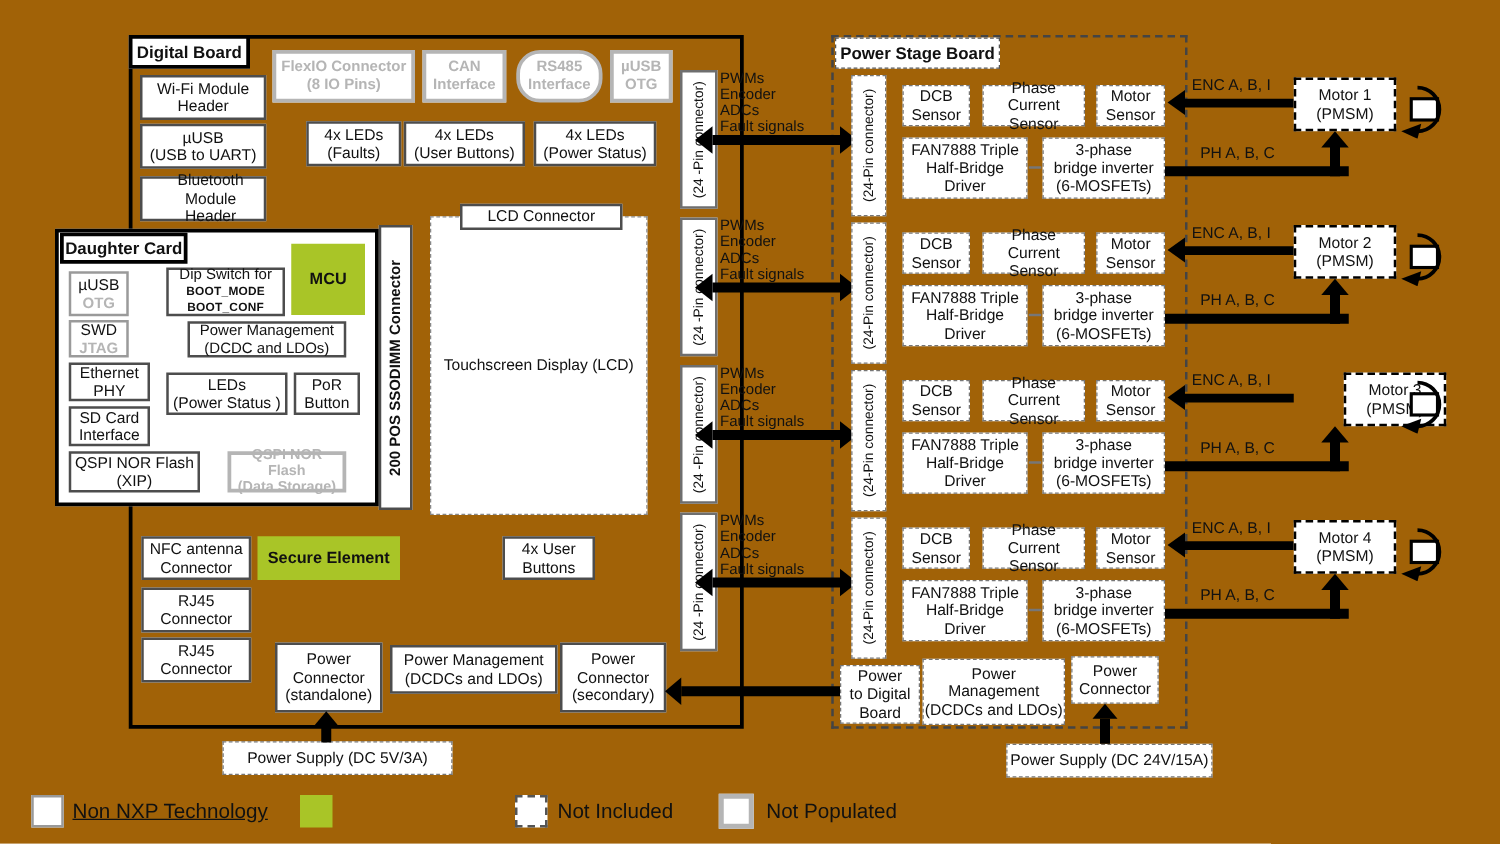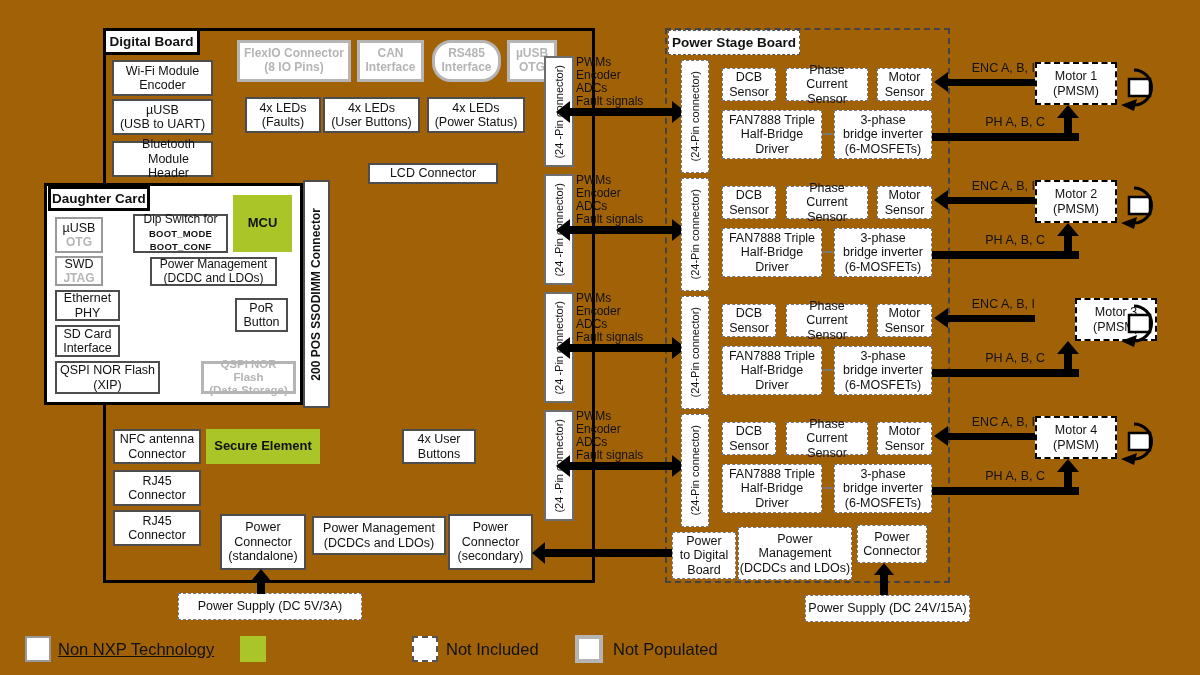--- a/index.html
+++ b/index.html
@@ -4,51 +4,51 @@
 <style>
   html,body{margin:0;padding:0;background:#fff;}
   #canvas{position:relative;width:1200px;height:675px;background:#a16207;overflow:hidden;
           font-family:"Liberation Sans","DejaVu Sans",sans-serif;color:#111;}
   .box{position:absolute;box-sizing:border-box;display:flex;align-items:center;justify-content:center;
        flex-direction:column;text-align:center;white-space:pre-line;background:#fff;
        border:2px solid #4d4d4d;font-size:12.5px;line-height:1.15;}
   .outline{position:absolute;box-sizing:border-box;background:transparent;}
   .thick{border:3px solid #000;}
   .btitle{font-weight:bold;font-size:13.5px;}
-  .np{border:3px solid #b5b5b5;color:#b5b5b5;font-weight:bold;font-size:12px;margin-left:19px;}
+  .np{border:3px solid #b5b5b5;color:#b5b5b5;font-weight:bold;font-size:12px;}
   .grayb{border-color:#9a9a9a;}
   .green{background:#a9c527;border:none;font-weight:bold;font-size:13px;}
   .dsh{border:1.5px dashed #777;}
   .dshb{border:2.5px dashed #000;}
   .conn{font-size:11px;}
   .vtext{writing-mode:vertical-rl;transform:rotate(180deg);white-space:nowrap;}
   .vbold{font-weight:bold;font-size:12px;}
   .subgray{color:#b5b5b5;font-weight:bold;font-size:12px;line-height:1.1;}
   .subsmall{font-size:9.5px;font-weight:600;line-height:1.45;letter-spacing:.2px;}
   .shaft{position:absolute;background:#000;}
   .tri{position:absolute;width:0;height:0;border-style:solid;}
   .dash-link{position:absolute;border-top:2px dashed #777;height:0;}
   .pwm-label{position:absolute;text-align:left;font-size:12px;line-height:13px;white-space:pre-line;}
-  .sig-label{position:absolute;text-align:right;font-size:12.5px;height:16px;line-height:16px;}
+  .sig-label{position:absolute;text-align:center;font-size:12.5px;height:16px;line-height:16px;}
   .micon{position:absolute;}
   .lg-label{position:absolute;font-size:16.5px;line-height:27px;height:27px;}
   .lg-swatch{position:absolute;box-sizing:border-box;background:#fff;}
 </style>
 </head>
 <body>
 
 <div id="canvas">
 
   <div class="outline" style="left:103px;top:28px;width:492px;height:555px;border:3px solid #000;"></div>
   <div class="outline" style="left:665px;top:28px;width:285px;height:555px;border:2px dashed #444;"></div>
 
   <div class="box thick btitle" style="left:103px;top:28px;width:97px;height:27px;">Digital Board</div>
 
   <div class="box" style="left:112px;top:60px;width:101px;height:36px;">Wi-Fi Module
-Encoder</div>
+Header</div>
   <div class="box" style="left:112px;top:99px;width:101px;height:36px;">µUSB
 (USB to UART)</div>
   <div class="box" style="left:112px;top:141px;width:101px;height:36px;padding-left:12px;">Bluetooth
 Module Header</div>
 
   <div class="box np" style="left:218px;top:40px;width:114px;height:42px;">FlexIO Connector
 (8 IO Pins)</div>
   <div class="box np" style="left:338px;top:40px;width:67px;height:42px;">CAN
 Interface</div>
   <div class="box np" style="left:413px;top:40px;width:69px;height:42px;border-radius:19px;">RS485
@@ -60,20 +60,21 @@
 (Faults)</div>
   <div class="box" style="left:323px;top:97px;width:97px;height:36px;">4x LEDs
 (User Buttons)</div>
   <div class="box" style="left:427px;top:97px;width:98px;height:36px;">4x LEDs
 (Power Status)</div>
 
   <div class="box" style="left:303px;top:180px;width:27px;height:228px;">
     <span class="vtext vbold">200 POS SSODIMM Connector</span>
   </div>
 
+  <div class="box" style="left:344px;top:173px;width:174px;height:239px;border:1.5px dashed #888;">Touchscreen Display (LCD)</div>
   <div class="box" style="left:368px;top:163px;width:130px;height:21px;">LCD Connector</div>
 
   <div class="outline" style="left:44px;top:183px;width:259px;height:222px;border:3px solid #000;background:#fff;"></div>
   <div class="box thick btitle" style="left:48px;top:186px;width:102px;height:25px;">Daughter Card</div>
 
   <div class="box grayb" style="left:55px;top:217px;width:48px;height:36px;">
     <span>µUSB</span>
     <span class="subgray">OTG</span>
   </div>
   <div class="box green" style="left:233px;top:195px;width:59px;height:57px;">MCU</div>
@@ -83,20 +84,22 @@
     <span class="subsmall">BOOT_CONF</span>
   </div>
   <div class="box grayb" style="left:55px;top:256px;width:48px;height:30px;">
     <span>SWD</span>
     <span class="subgray">JTAG</span>
   </div>
   <div class="box" style="left:150px;top:257px;width:127px;height:29px;font-size:12px;">Power Management
 (DCDC and LDOs)</div>
   <div class="box" style="left:55px;top:290px;width:65px;height:31px;">Ethernet
 PHY</div>
+  <div class="box" style="left:133px;top:298px;width:97px;height:34px;">LEDs
+(Power Status )</div>
   <div class="box" style="left:235px;top:298px;width:53px;height:34px;">PoR
 Button</div>
   <div class="box" style="left:55px;top:325px;width:65px;height:32px;">SD Card
 Interface</div>
   <div class="box" style="left:55px;top:361px;width:105px;height:33px;">QSPI NOR Flash
 (XIP)</div>
   <div class="box np" style="left:182px;top:361px;width:95px;height:33px;font-size:11.5px;">QSPI NOR Flash
 (Data Storage)</div>
 
   <div class="box" style="left:113px;top:429px;width:88px;height:35px;">NFC antenna

